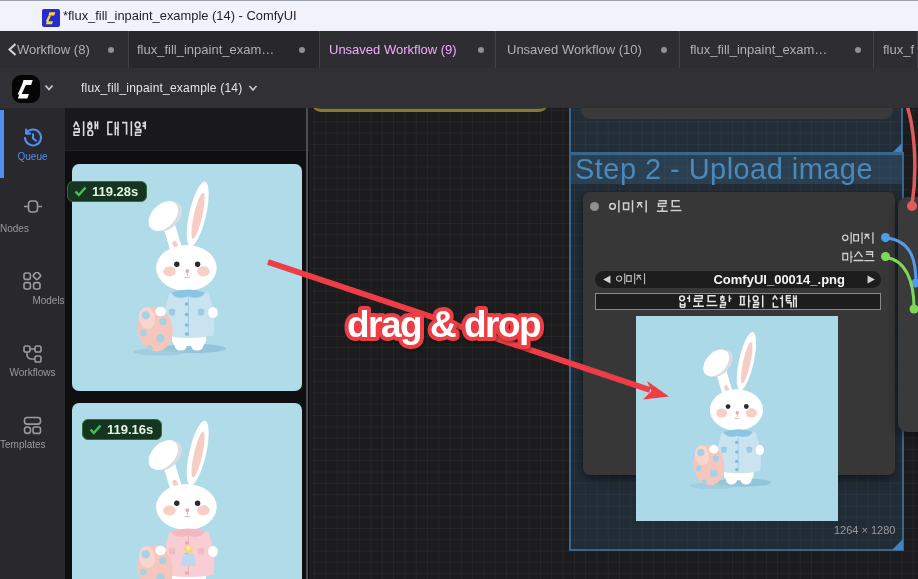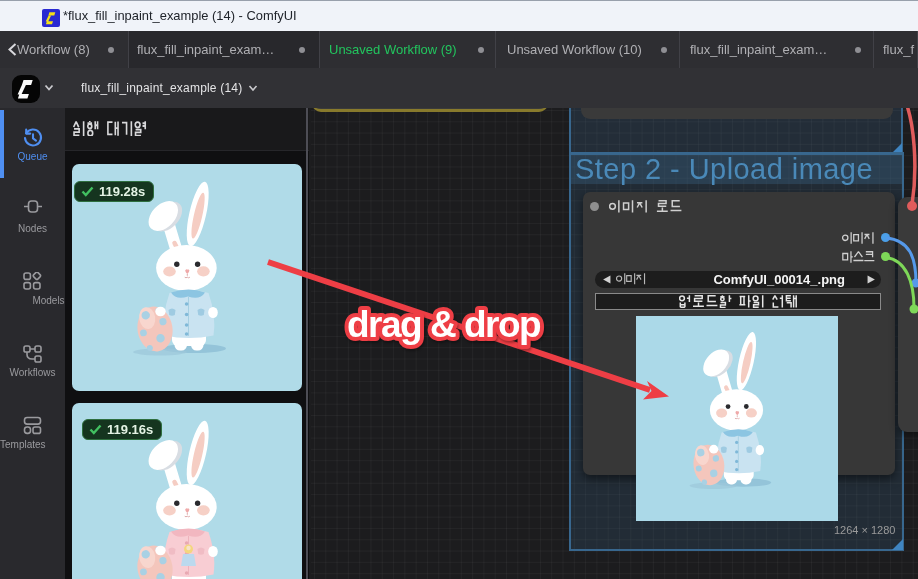--- a/index.html
+++ b/index.html
@@ -144,21 +144,21 @@
     </svg></div>
 <div class="a" style="left:63px;top:0;height:31px;line-height:31px;font-size:12.9px;color:#20242b">*flux_fill_inpaint_example (14) - ComfyUI</div>
 <div class="a" style="left:0;top:31px;width:918px;height:37px;background:#2e2e32"></div>
 <div class="a" style="left:0px;top:31px;width:129px;height:37px;background:#2e2e32;border-right:1px solid #414147"></div>
 <div class="a" style="left:17px;top:31px;height:37px;line-height:37px;font-size:13px;color:#b0b0b4;white-space:nowrap">Workflow (8)</div>
 <div class="a" style="left:108px;top:46.5px;width:6px;height:6px;border-radius:50%;background:#8f8f94"></div>
 <div class="a" style="left:129px;top:31px;width:191px;height:37px;background:#28282c;border-right:1px solid #414147"></div>
 <div class="a" style="left:137px;top:31px;height:37px;line-height:37px;font-size:13px;color:#b0b0b4;white-space:nowrap">flux_fill_inpaint_exam…</div>
 <div class="a" style="left:299px;top:46.5px;width:6px;height:6px;border-radius:50%;background:#8f8f94"></div>
 <div class="a" style="left:320px;top:31px;width:176px;height:37px;background:#2e2e32;border-right:1px solid #414147"></div>
-<div class="a" style="left:329px;top:31px;height:37px;line-height:37px;font-size:13px;color:#22c55e;white-space:nowrap">Unsaved Workflow (9)</div>
+<div class="a" style="left:329px;top:31px;height:37px;line-height:37px;font-size:13px;color:#f0abfc;white-space:nowrap">Unsaved Workflow (9)</div>
 <div class="a" style="left:478px;top:46.5px;width:6px;height:6px;border-radius:50%;background:#8f8f94"></div>
 <div class="a" style="left:496px;top:31px;width:184px;height:37px;background:#2e2e32;border-right:1px solid #414147"></div>
 <div class="a" style="left:507px;top:31px;height:37px;line-height:37px;font-size:13px;color:#b0b0b4;white-space:nowrap">Unsaved Workflow (10)</div>
 <div class="a" style="left:661px;top:46.5px;width:6px;height:6px;border-radius:50%;background:#8f8f94"></div>
 <div class="a" style="left:680px;top:31px;width:194px;height:37px;background:#2e2e32;border-right:1px solid #414147"></div>
 <div class="a" style="left:690px;top:31px;height:37px;line-height:37px;font-size:13px;color:#b0b0b4;white-space:nowrap">flux_fill_inpaint_exam…</div>
 <div class="a" style="left:855px;top:46.5px;width:6px;height:6px;border-radius:50%;background:#8f8f94"></div>
 <div class="a" style="left:874px;top:31px;width:44px;height:37px;background:#2e2e32;border-right:1px solid #414147"></div>
 <div class="a" style="left:883px;top:31px;height:37px;line-height:37px;font-size:13px;color:#b0b0b4;white-space:nowrap">flux_f</div>
 <svg class="a" style="left:6px;top:42px" width="14" height="15" viewBox="0 0 14 15" fill="none" stroke="#d8d8dc" stroke-width="2">
@@ -183,21 +183,21 @@
 <svg class="a" style="left:23px;top:128px" width="20" height="20" viewBox="0 0 20 20" fill="none" stroke="#4f8ff2" stroke-width="2.1" stroke-linecap="round" stroke-linejoin="round">
 <path d="M3.2,5.2 A8,8 0 1 1 2,10"></path>
     <path d="M3.2,1.6 V5.6 H7.2"></path>
     <path d="M10,6.2 V10.4 L13,12.6"></path>
   </svg>
 <div class="a" style="left:0;top:151px;width:65px;text-align:center;font-size:10px;color:#4f8ff2">Queue</div>
 <svg class="a" style="left:24px;top:200px" width="18" height="13" viewBox="0 0 18 13" fill="none" stroke="#9a9a9e" stroke-width="1.6" stroke-linejoin="round">
 <rect x="4.5" y="1" width="9" height="11" rx="3"></rect>
     <path d="M0,6.5 H4.5 M13.5,6.5 H18"></path>
   </svg>
-<div class="a" style="left:0;top:223px;width:65px;text-align:center;font-size:10px;color:#9a9a9e">Nodes</div>
+<div class="a" style="left:0;top:223px;width:65px;font-size:10px;color:#9a9a9e">Nodes</div>
 <svg class="a" style="left:23px;top:272px" width="19" height="19" viewBox="0 0 19 19" fill="none" stroke="#9a9a9e" stroke-width="1.6" stroke-linejoin="round">
 <rect x="1" y="1" width="6.4" height="6.4" rx="2"></rect>
     <rect x="1" y="10.6" width="6.4" height="6.4" rx="2"></rect>
 <rect x="10.6" y="10.6" width="6.4" height="6.4" rx="2"></rect>
 <rect x="10.9" y="0.8" width="6" height="6" rx="1.6" transform="rotate(45 13.9 3.8)"></rect>
   </svg>
 <div class="a" style="left:16px;top:295px;width:65px;text-align:center;font-size:10px;color:#9a9a9e">Models</div>
 <svg class="a" style="left:23px;top:344px" width="19" height="19" viewBox="0 0 19 19" fill="none" stroke="#9a9a9e" stroke-width="1.6" stroke-linejoin="round">
 <rect x="1" y="2" width="6" height="6" rx="1.8"></rect>
     <rect x="12" y="2" width="6" height="6" rx="1.8"></rect>
@@ -220,21 +220,21 @@
       <use href="#s3" transform="translate(32.6,0)"></use>
       <use href="#s4" transform="translate(45.8,0)"></use>
       <use href="#s5" transform="translate(59.0,0)"></use>
     </svg>
   </div>
 <div class="a" style="left:65px;top:150px;width:244px;height:1px;background:#26262a"></div>
 <div class="a" style="left:306px;top:108px;width:2px;height:471px;background:#4d4d55"></div>
 <div class="a" style="left:72px;top:164px;width:230px;height:227px;border-radius:7px;overflow:hidden"><svg width="230" height="227" viewBox="0 0 230 227" style="--coat:#c9e3f1;--collar:#8cc5e2">
       <use href="#bunny"></use>
     </svg></div>
-<div class="a" style="left:74px;top:181px;height:21px;background:#15351f;border:1.5px solid #2e6e3e;border-radius:6px;padding:0 8px 0 6px;display:flex;align-items:center;z-index:5">
+<div class="a" style="left:67px;top:181px;height:21px;background:#15351f;border:1.5px solid #2e6e3e;border-radius:6px;padding:0 8px 0 6px;display:flex;align-items:center;z-index:5">
     <svg width="13" height="11" viewBox="0 0 13 11" fill="none" stroke="#42c161" stroke-width="2.4">
       <path d="M1.5,5.5 L4.8,9 L11.5,1.5"></path>
     </svg>
     <span style="font-size:13px;font-weight:bold;color:#e4f3e4;margin-left:5px">119.28s</span>
   </div>
 <div class="a" style="left:72px;top:403px;width:230px;height:176px;border-radius:7px 7px 0 0;overflow:hidden"><svg width="230" height="227" viewBox="0 0 230 227" style="--coat:#f8cdd3;--collar:#f2b7c0;--cline:#eeb3bc;--btn:#e8a8b2;--pocket:#f0bcc4;--girlop:1">
       <use href="#bunny"></use>
     </svg></div>
 <div class="a" style="left:82px;top:419px;height:21px;background:#15351f;border:1.5px solid #2e6e3e;border-radius:6px;padding:0 8px 0 6px;display:flex;align-items:center;z-index:5">
     <svg width="13" height="11" viewBox="0 0 13 11" fill="none" stroke="#42c161" stroke-width="2.4">

